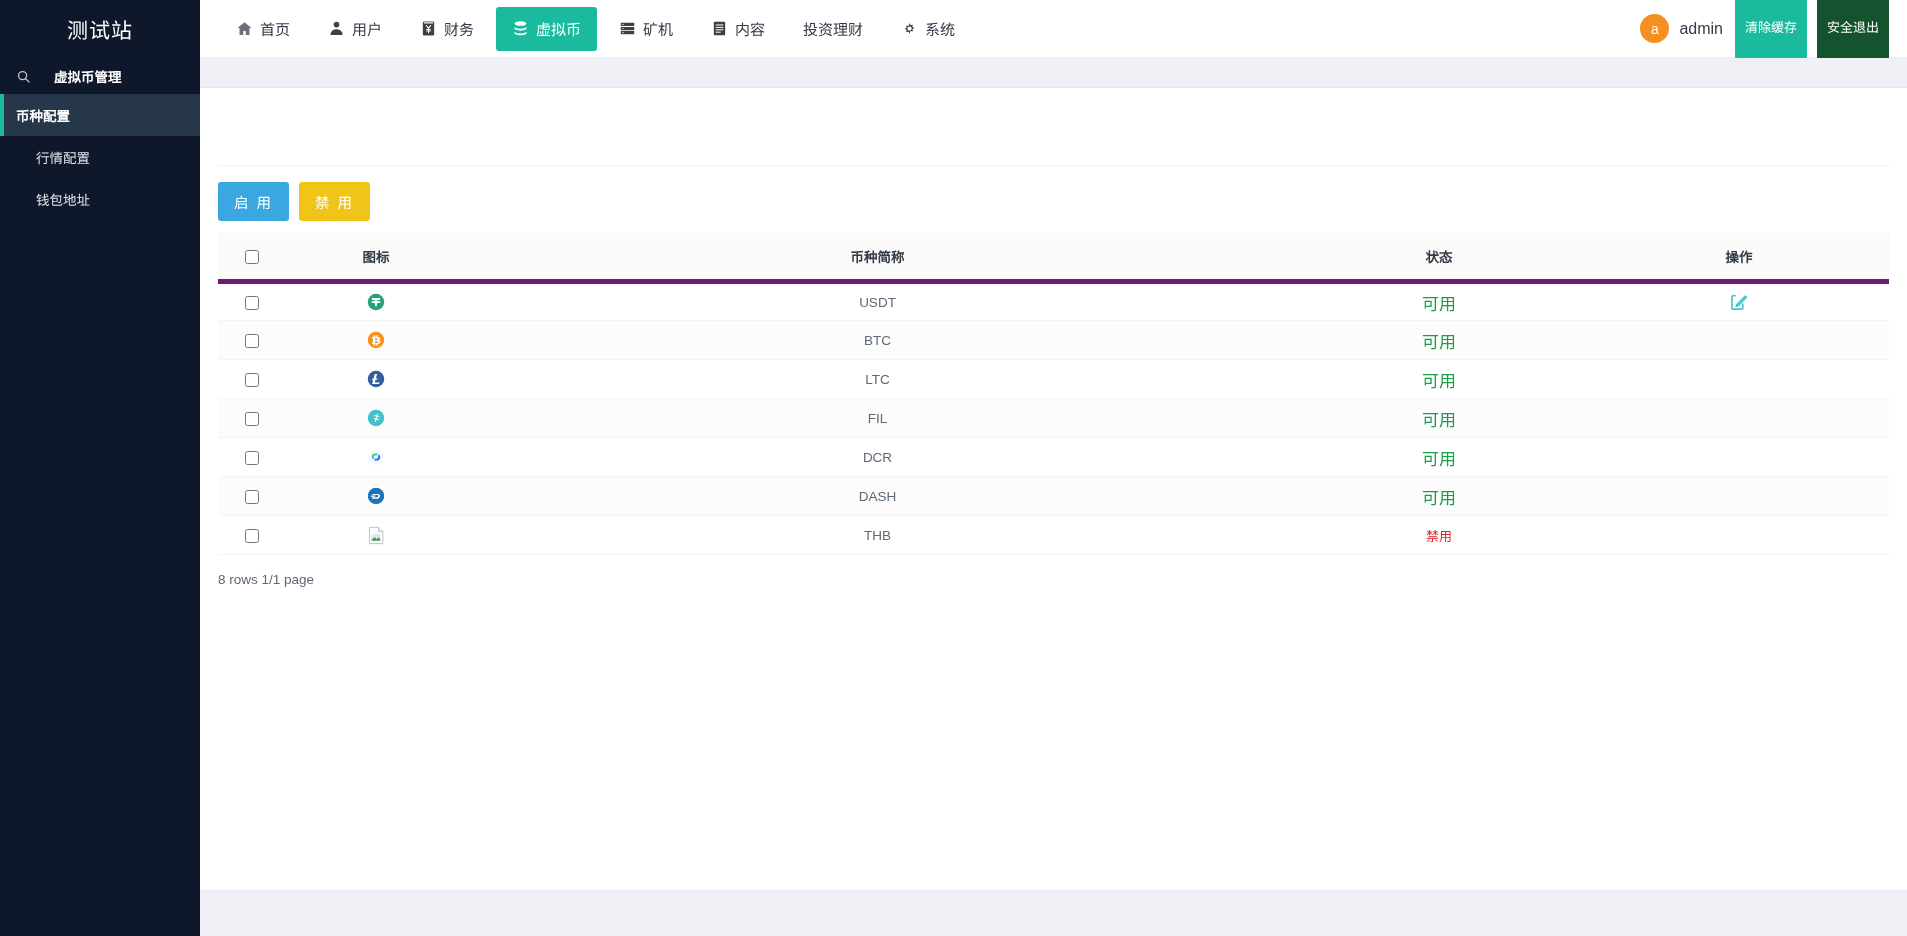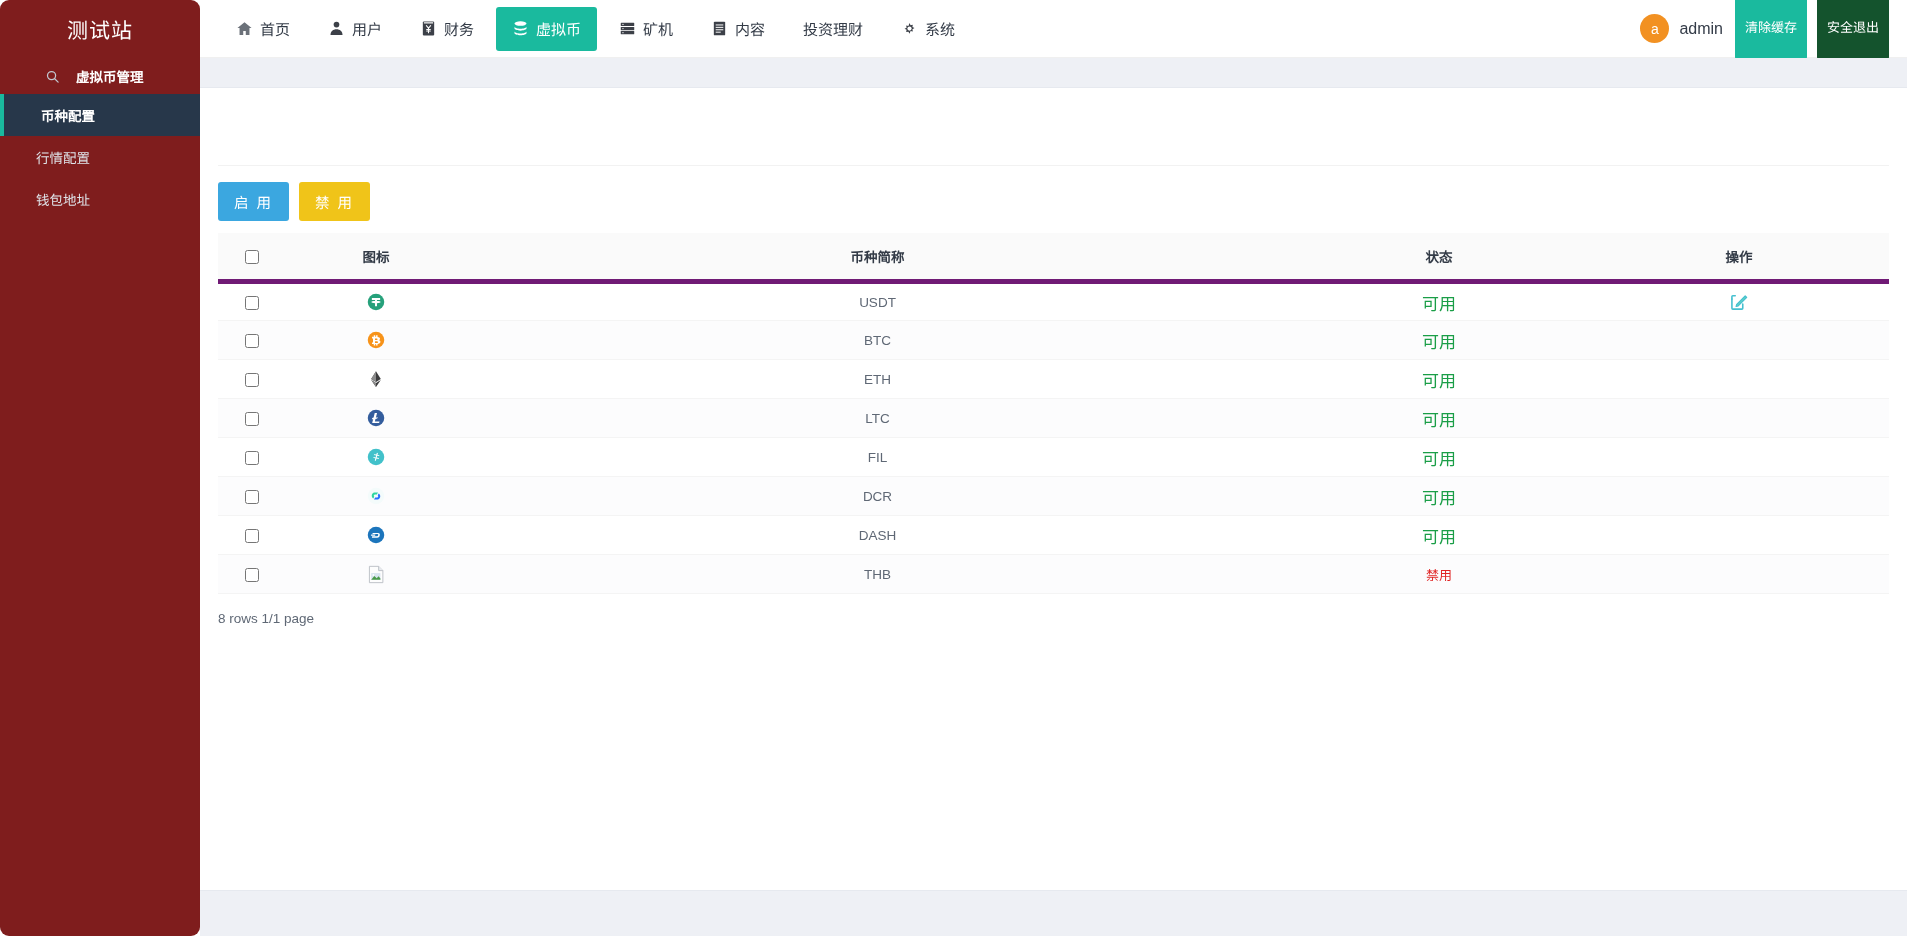--- a/index.html
+++ b/index.html
@@ -8,54 +8,53 @@
     width: 1907px; height: 936px;
     font-family: "Liberation Sans", "DejaVu Sans", sans-serif;
     background: #ffffff;
     overflow: hidden;
   }
   .app { display: flex; width: 1907px; height: 936px; }
 
   
   .sidebar {
     width: 200px; flex: 0 0 200px;
-    background: #7f1d1d;
+    background: #0f172a;
     color: #c2c7d0;
     height: 936px;
     position: relative;
-    border-radius: 9px;
   }
   .logo {
     height: 58px;
     display: flex; align-items: center; justify-content: center;
     font-size: 21px; font-weight: 400; color: #ffffff;
     letter-spacing: 1px;
   }
   .side-group-title {
-    display: flex; align-items: center; gap: 16px;
+    display: flex; align-items: center; gap: 23px;
     padding: 0 0 0 16px;
     height: 36px;
-    font-size: 13.5px; font-weight: bold; color: #ffffff; margin-left: 29px;
+    font-size: 13.5px; font-weight: bold; color: #ffffff;
   }
   .search-ic { width: 15px; height: 15px; flex: 0 0 15px; display:block; }
   .side-item {
     display: flex; align-items: center;
     height: 42px;
     padding-left: 32px;
     font-size: 13.5px;
     color: #dfe3e8;
     border-left: 4px solid transparent;
     cursor: pointer;
   }
   .side-item.active {
     background: #27374a;
     border-left-color: #1aba9e;
     color: #ffffff;
     font-weight: bold;
-    padding-left: 37px;
+    padding-left: 12px;
   }
 
   
   .main {
     flex: 1 1 auto;
     display: flex; flex-direction: column;
     background: #ffffff;
     height: 936px;
     min-width: 0;
   }
@@ -327,29 +326,20 @@
               <td><svg class="coin-ic">
                   <use href="#ic-btc"></use>
                 </svg></td>
               <td>BTC</td>
               <td><span class="st-ok">可用</span></td>
               <td></td>
             </tr>
             <tr>
               <td><input type="checkbox" class="chk" style=""></td>
               <td><svg class="coin-ic">
-                  <use href="#ic-eth"></use>
-                </svg></td>
-              <td>ETH</td>
-              <td><span class="st-ok">可用</span></td>
-              <td></td>
-            </tr>
-            <tr>
-              <td><input type="checkbox" class="chk" style=""></td>
-              <td><svg class="coin-ic">
                   <use href="#ic-ltc"></use>
                 </svg></td>
               <td>LTC</td>
               <td><span class="st-ok">可用</span></td>
               <td></td>
             </tr>
             <tr>
               <td><input type="checkbox" class="chk" style=""></td>
               <td><svg class="coin-ic">
                   <use href="#ic-fil"></use>

